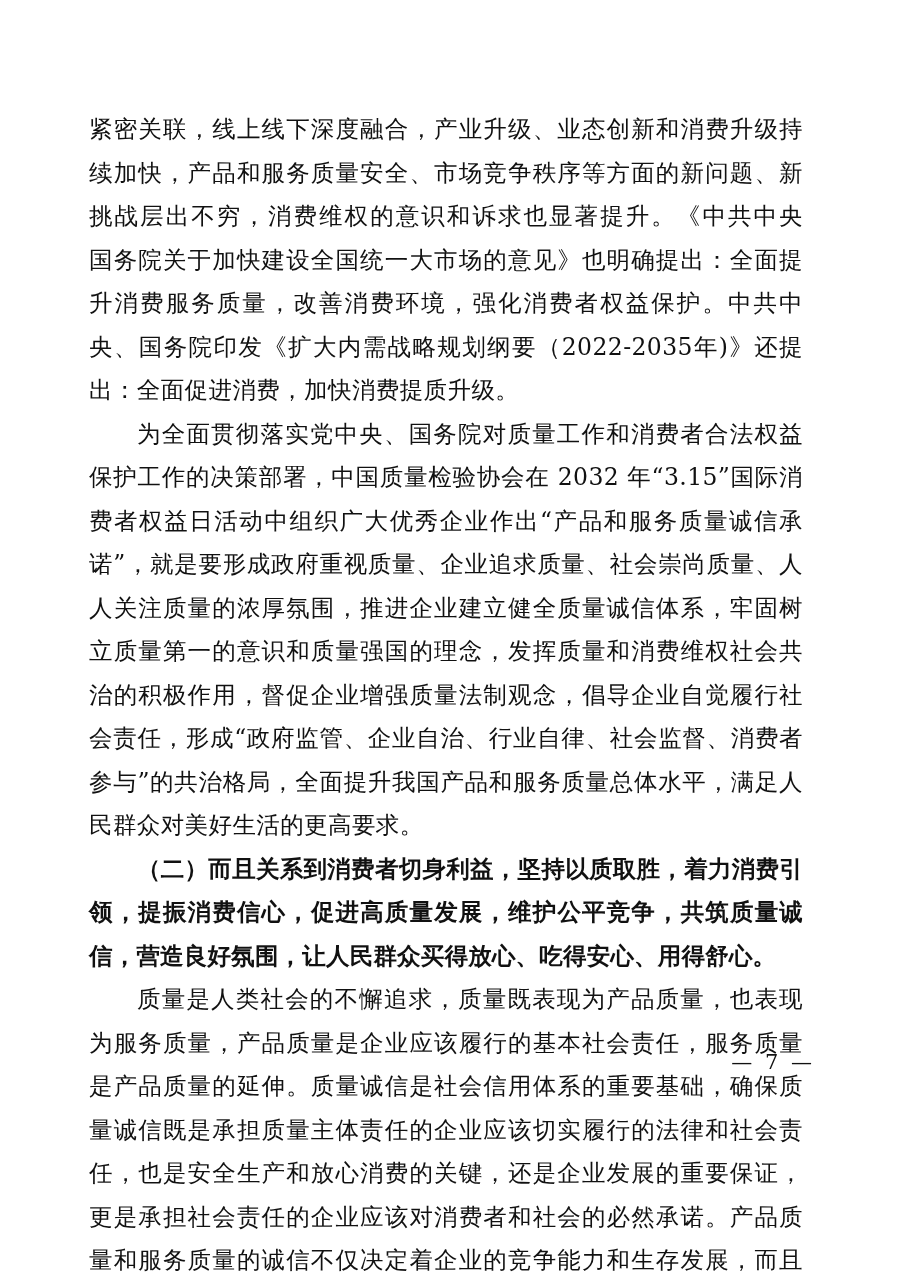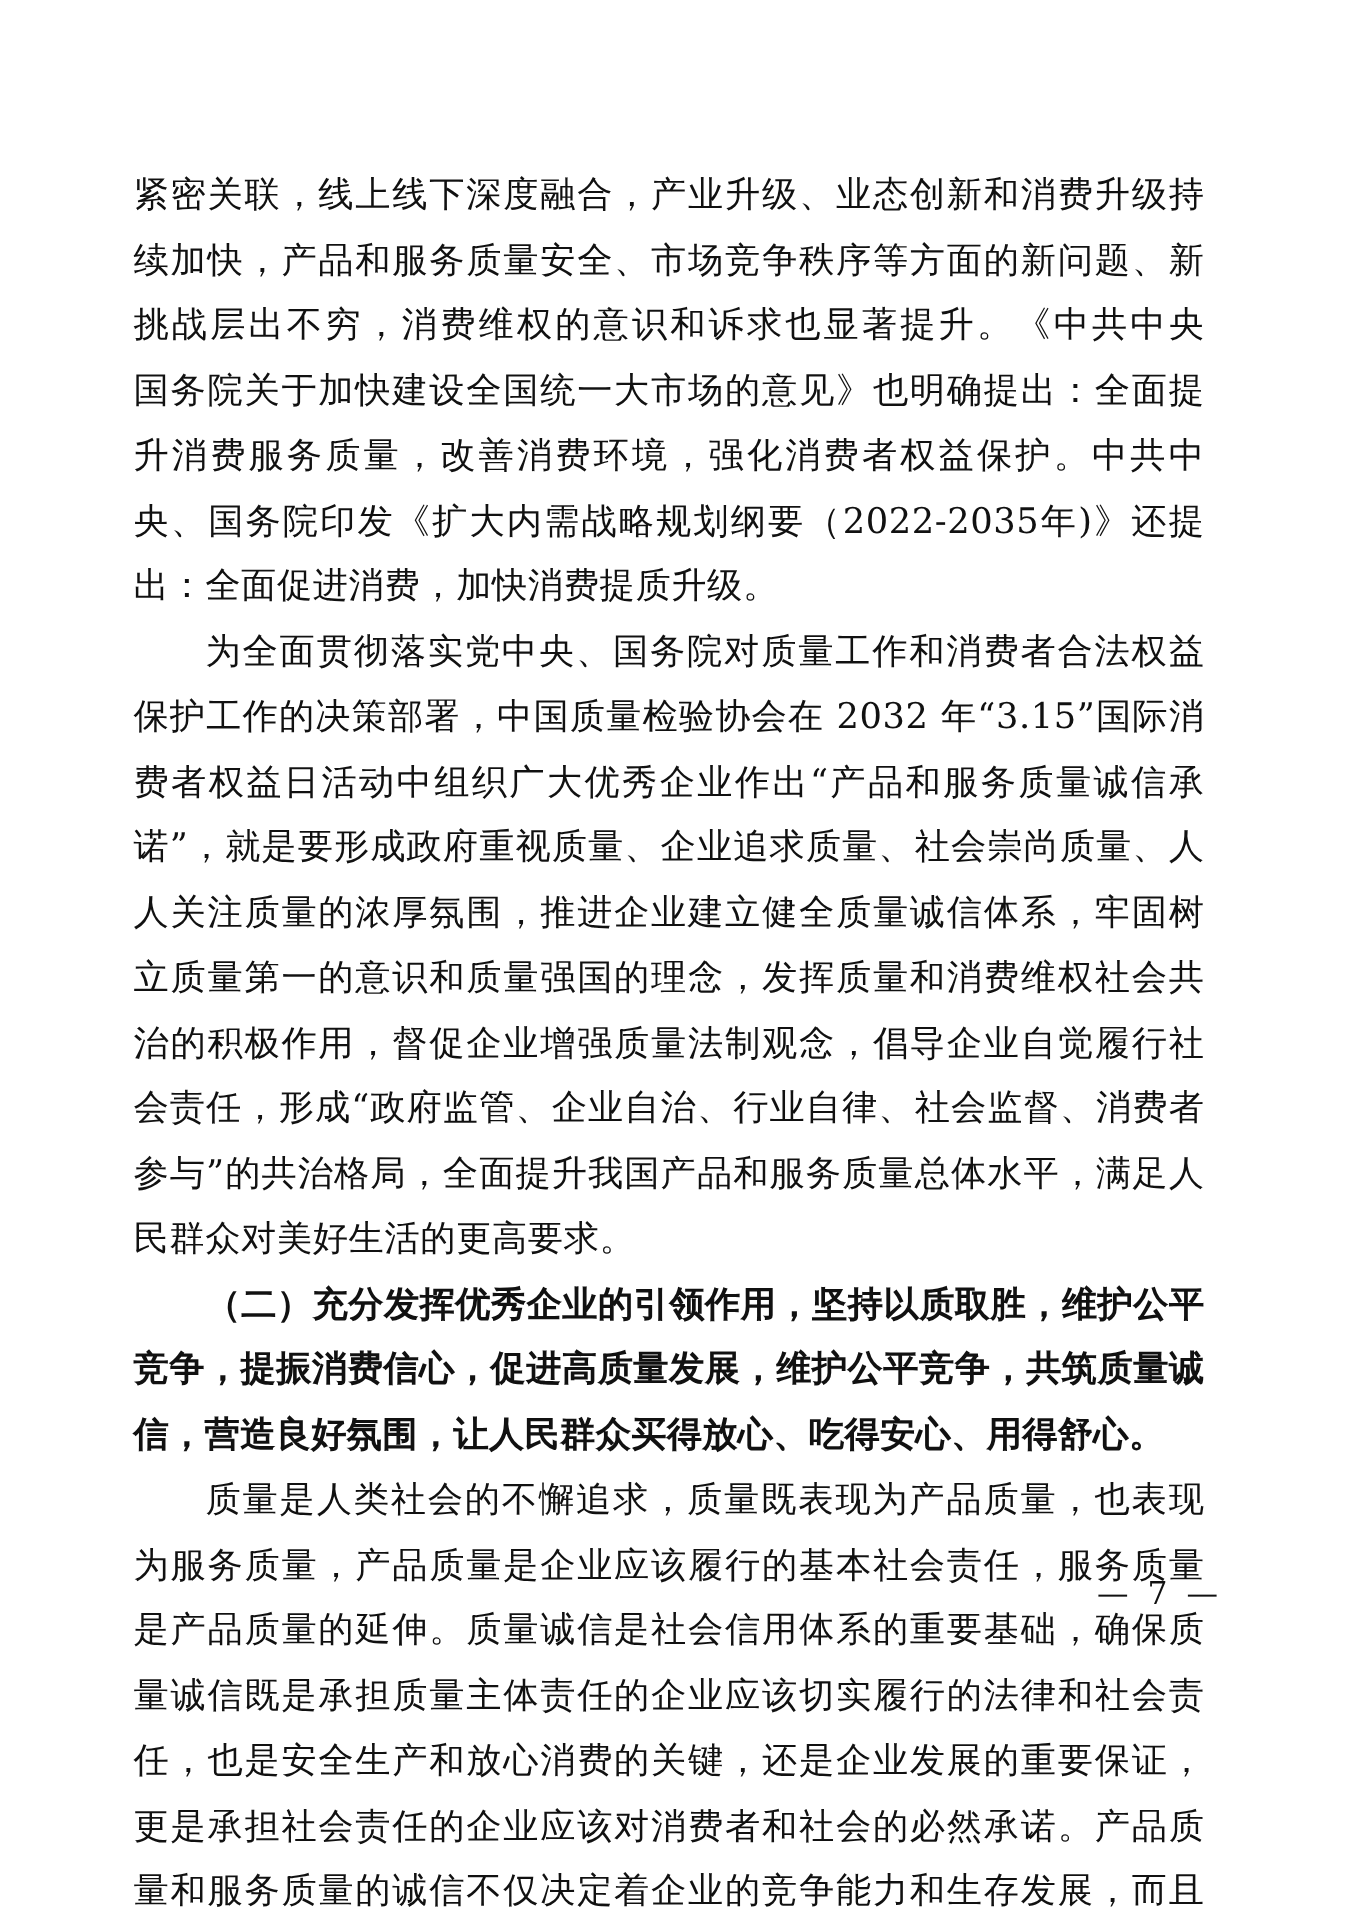--- a/index.html
+++ b/index.html
@@ -56,17 +56,17 @@
     letter-spacing: 3px;
   }
 </style>
 </head>
 <body>
 
 <div class="page">
   <div class="content">
     <p class="para">紧密关联，线上线下深度融合，产业升级、业态创新和消费升级持续加快，产品和服务质量安全、市场竞争秩序等方面的新问题、新挑战层出不穷，消费维权的意识和诉求也显著提升。《中共中央　国务院关于加快建设全国统一大市场的意见》也明确提出：全面提升消费服务质量，改善消费环境，强化消费者权益保护。中共中央、国务院印发《扩大内需战略规划纲要（2022-2035年)》还提出：全面促进消费，加快消费提质升级。</p>
     <p class="para indent">为全面贯彻落实党中央、国务院对质量工作和消费者合法权益保护工作的决策部署，中国质量检验协会在 2032 年“3.15”国际消费者权益日活动中组织广大优秀企业作出“产品和服务质量诚信承诺”，就是要形成政府重视质量、企业追求质量、社会崇尚质量、人人关注质量的浓厚氛围，推进企业建立健全质量诚信体系，牢固树立质量第一的意识和质量强国的理念，发挥质量和消费维权社会共治的积极作用，督促企业增强质量法制观念，倡导企业自觉履行社会责任，形成“政府监管、企业自治、行业自律、社会监督、消费者参与”的共治格局，全面提升我国产品和服务质量总体水平，满足人民群众对美好生活的更高要求。</p>
-    <p class="para indent bold">（二）充分发挥优秀企业的引领作用，坚持以质取胜，维护公平竞争，提振消费信心，促进高质量发展，维护公平竞争，共筑质量诚信，营造良好氛围，让人民群众买得放心、吃得安心、用得舒心。</p>
+    <p class="para indent bold">（二）而且关系到消费者切身利益，坚持以质取胜，着力消费引领，提振消费信心，促进高质量发展，维护公平竞争，共筑质量诚信，营造良好氛围，让人民群众买得放心、吃得安心、用得舒心。</p>
     <p class="para indent">质量是人类社会的不懈追求，质量既表现为产品质量，也表现为服务质量，产品质量是企业应该履行的基本社会责任，服务质量是产品质量的延伸。质量诚信是社会信用体系的重要基础，确保质量诚信既是承担质量主体责任的企业应该切实履行的法律和社会责任，也是安全生产和放心消费的关键，还是企业发展的重要保证，更是承担社会责任的企业应该对消费者和社会的必然承诺。产品质量和服务质量的诚信不仅决定着企业的竞争能力和生存发展，而且关系到消费者切身利益。着眼“大市场、大质量、大监管”的市场体系，保护消费者合法权益是全面建成小康社会的重要</p>
   </div>
   <div class="page-number">— 7 —</div>
 </div>
 
 </body></html>

